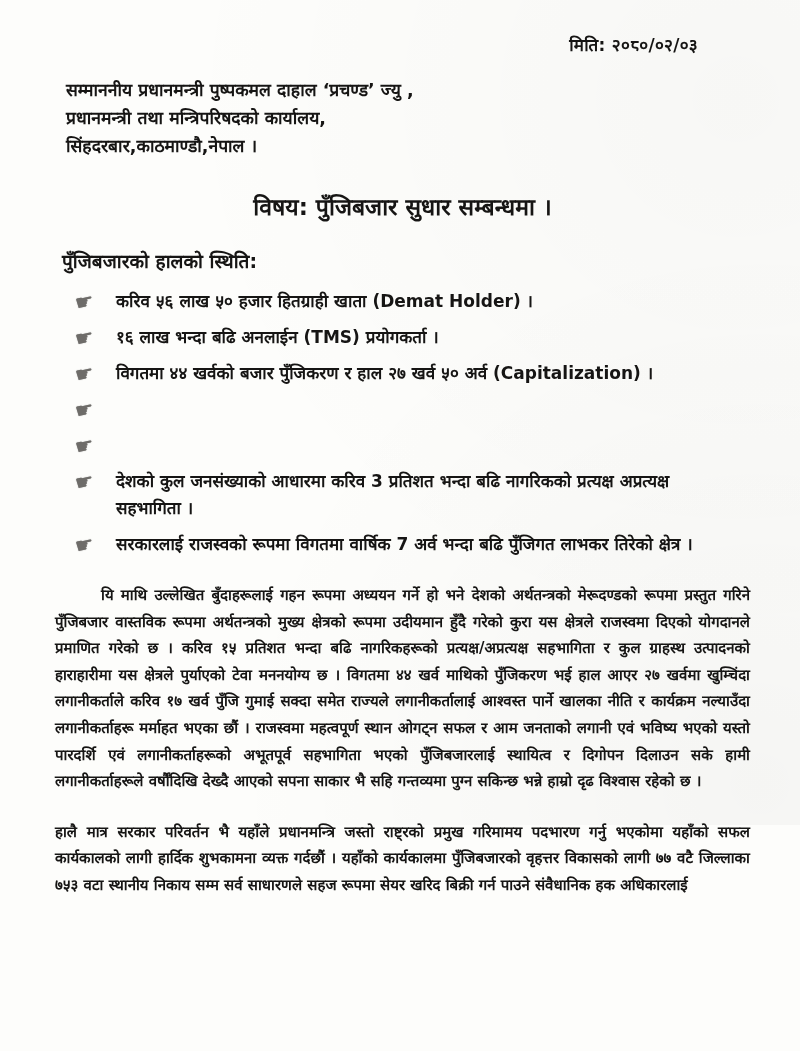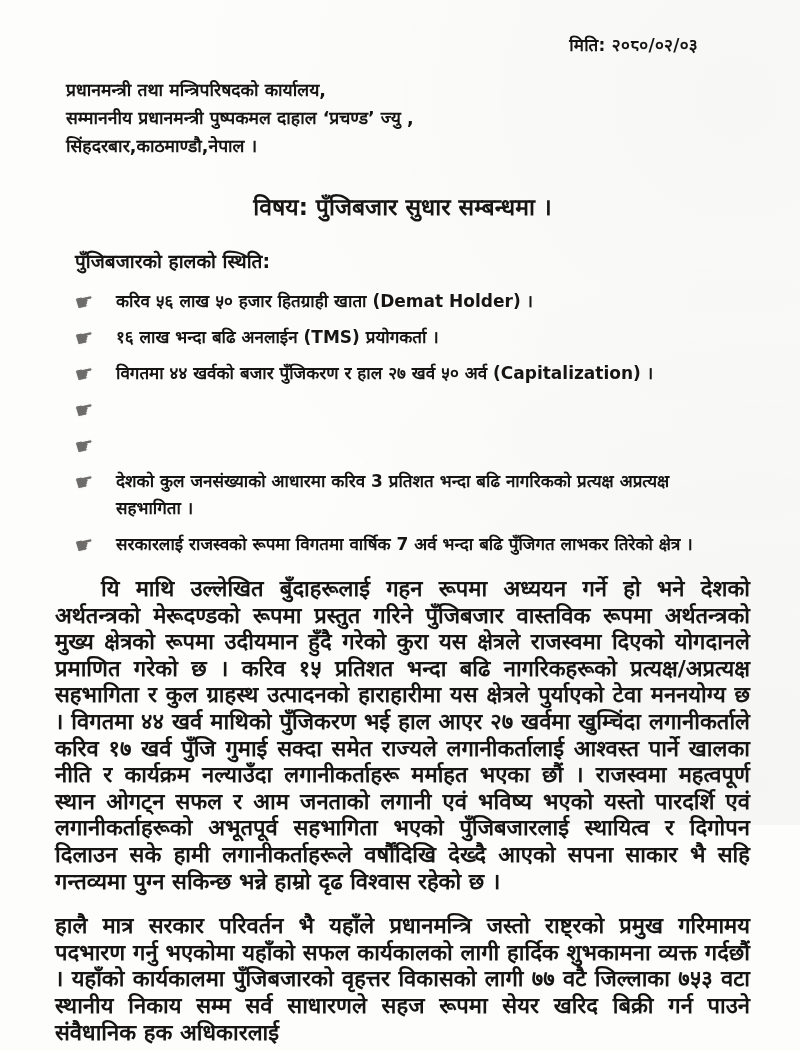--- a/index.html
+++ b/index.html
@@ -33,21 +33,21 @@
     font-weight:700;
     line-height:28px;
   }
   .subject {
     margin-top:30px;
     text-align:center;
     font-size:23px;
     font-weight:700;
   }
   .heading {
-    margin:26px 0 0 20px;
+    margin:26px 0 0 7px;
     font-size:19px;
     font-weight:700;
   }
   .bullet-list { margin:14px 0 0 20px; }
   .bullet {
     display:flex;
     align-items:flex-start;
     gap:13px;
     margin-bottom:9px;
   }
@@ -60,38 +60,38 @@
     transform:rotate(-12deg);
     text-shadow:0 0 1px rgba(60,60,60,0.55);
   }
   .bullet-text {
     font-size:17px;
     font-weight:600;
     line-height:27px;
     max-width:618px;
   }
   .body-text {
-    margin-top:18px;
-    font-size:22px;
+    margin-top:24px;
+    font-size:15px;
     font-weight:600;
     line-height:26.6px;
     text-align:justify;
   }
   .para-indent { text-indent:46px; }
 </style>
 </head>
 <body>
 
 <div class="page">
 
   <div class="date-row">मिति: २०८०/०२/०३</div>
 
   <div class="recipient">
+    <div>सम्माननीय प्रधानमन्त्री पुष्पकमल दाहाल ‘प्रचण्ड’ ज्यु ,</div>
     <div>प्रधानमन्त्री तथा मन्त्रिपरिषदको कार्यालय,</div>
-    <div>सम्माननीय प्रधानमन्त्री पुष्पकमल दाहाल ‘प्रचण्ड’ ज्यु ,</div>
     <div>सिंहदरबार,काठमाण्डौ,नेपाल ।</div>
   </div>
 
   <div class="subject">विषय: पुँजिबजार सुधार सम्बन्धमा ।</div>
 
   <div class="heading">पुँजिबजारको हालको स्थिति:</div>
 
   <div class="bullet-list">
     <div class="bullet">
       <span class="hand">☛</span>

